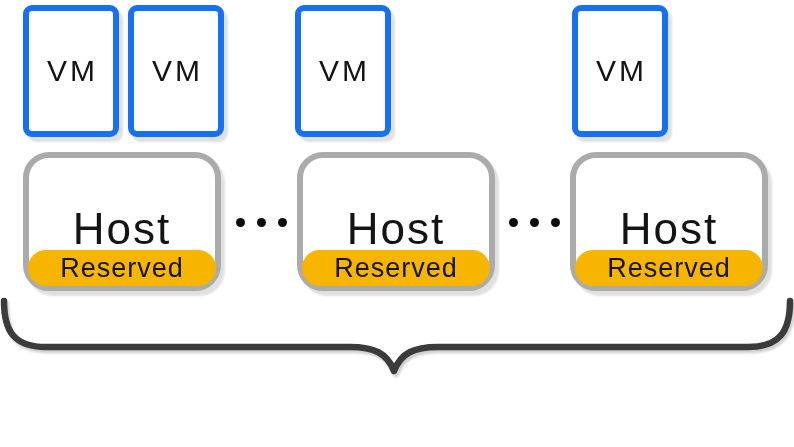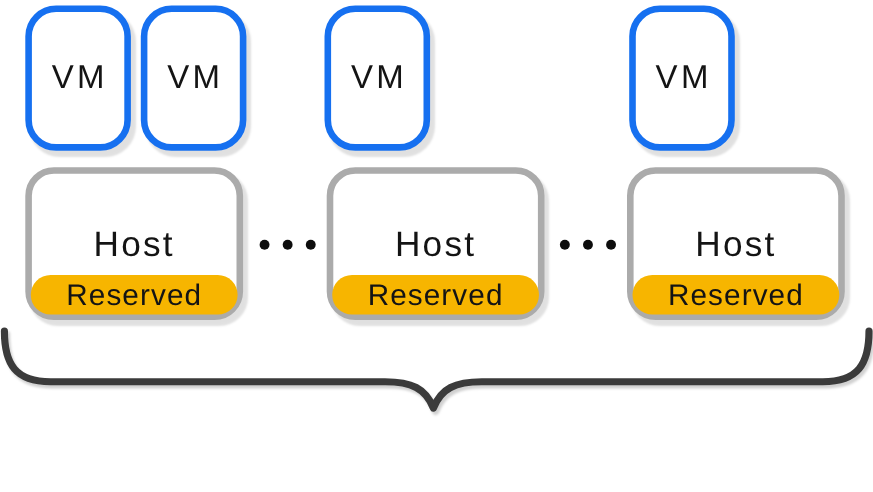--- a/index.html
+++ b/index.html
@@ -10,39 +10,39 @@
     color: var(--text, #141414);
     position: relative; overflow: hidden;
   }
   .stage { position: absolute; inset: 0; }
 
   
   .vm {
     position: absolute; top: 5px; width: 96px; height: 132px;
     background: #ffffff;
     border: 6px solid var(--vm-border, #1670F0);
-    border-radius: 28px;
+    border-radius: 9px;
     box-shadow: 4px 5px 2px rgba(0,0,0,0.12);
     display: flex; align-items: center; justify-content: center;
   }
   .vm .vm-text { font-size: 30px; font-weight: 300; letter-spacing: 3px; text-indent: 3px; }
   .vm1 { left: 23px; } .vm2 { left: 128px; } .vm3 { left: 295px; } .vm4 { left: 572px; }
 
   
   .host {
     position: absolute; top: 152px; width: 198px; height: 139px;
     background: #ffffff;
     border: 6px solid var(--host-border, #ABABAB);
     border-radius: 26px;
     box-shadow: 4px 5px 2px rgba(0,0,0,0.12);
   }
   .host1 { left: 23px; } .host2 { left: 297px; } .host3 { left: 570px; }
   .host-label {
     position: absolute; top: 46px; left: 0; right: 0;
-    text-align: center; font-size: 32px; font-weight: 300; letter-spacing: 2px;
+    text-align: center; font-size: 44px; font-weight: 300; letter-spacing: 2px;
   }
   .reserved {
     position: absolute; left: -1px; right: -1px; bottom: -1px; height: 36px;
     background: var(--reserved-fill, #F7B500);
     border-radius: 18px;
     display: flex; align-items: center; justify-content: center;
     font-size: 27px; font-weight: 400; letter-spacing: 1px;
   }
 
   

